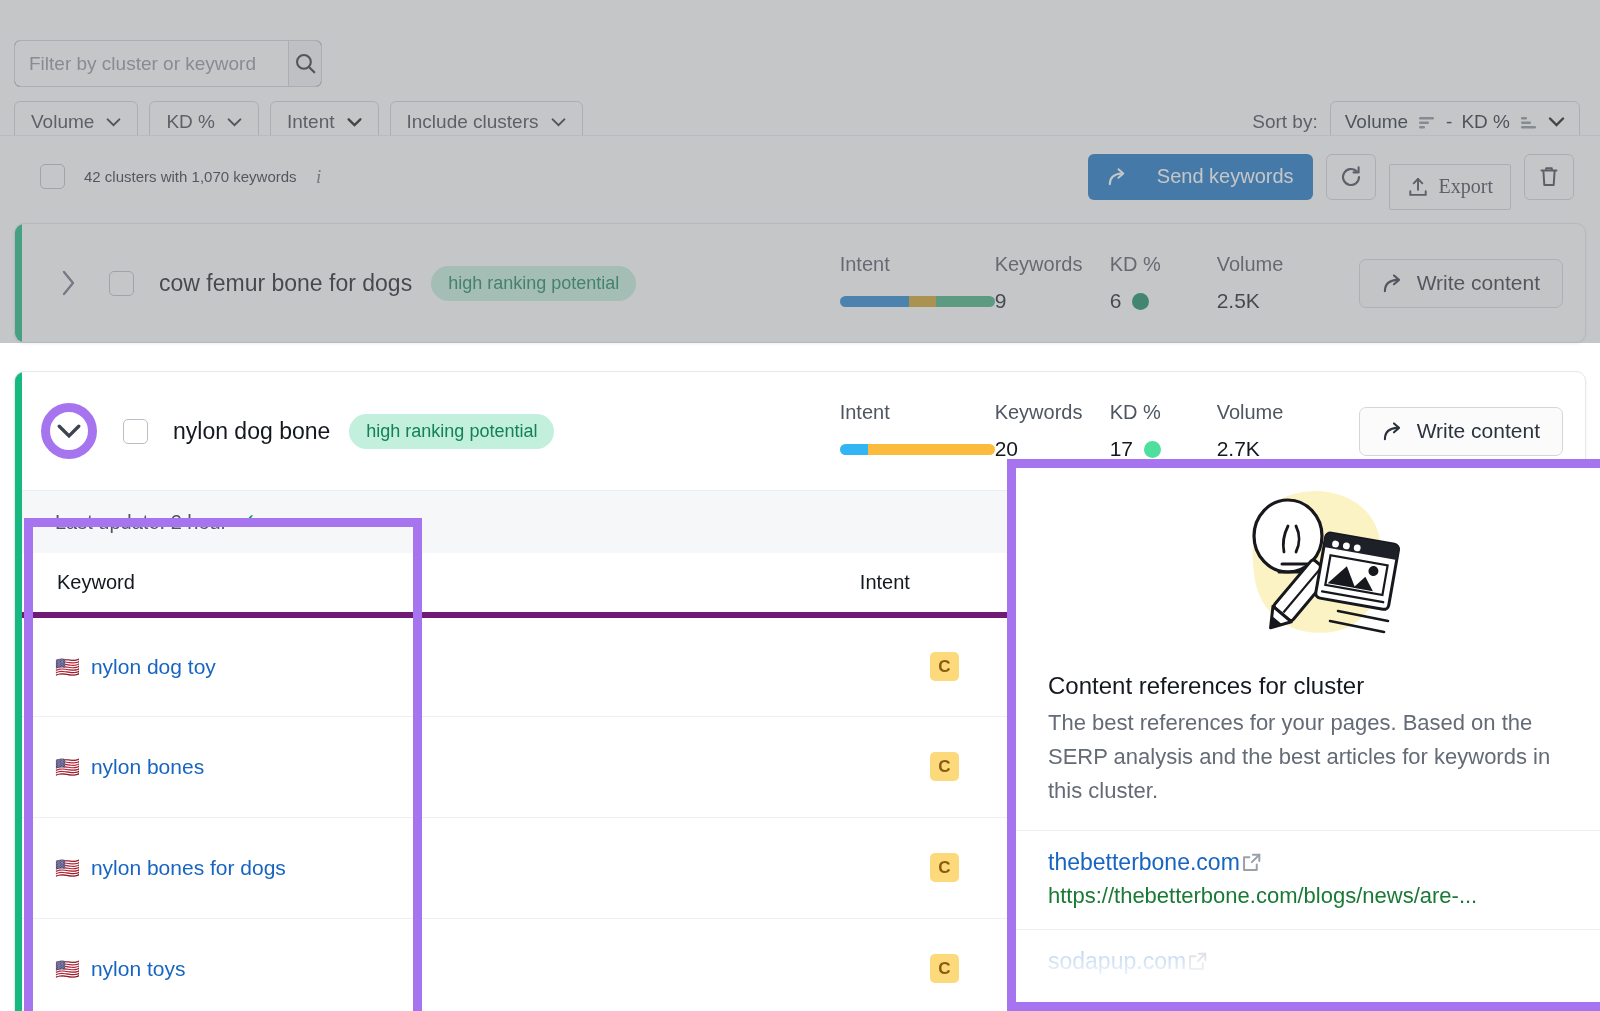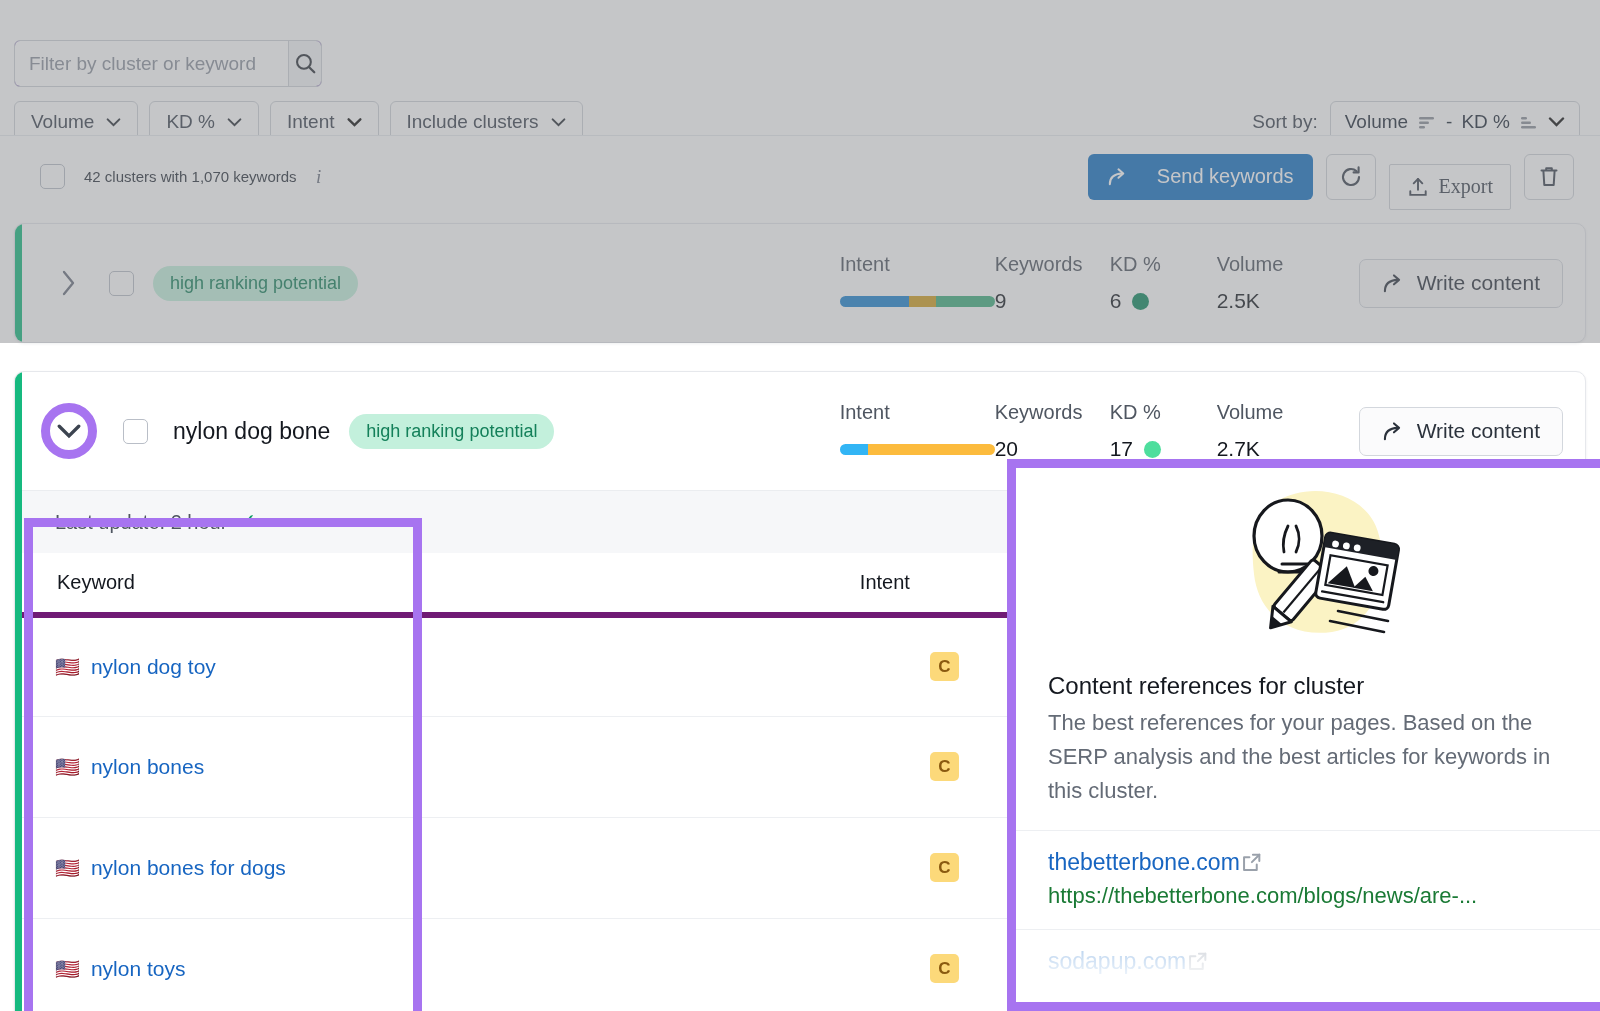--- a/index.html
+++ b/index.html
@@ -360,20 +360,21 @@
 
   <div class="cluster-card first">
     <div class="accent"></div>
     <div class="cluster-row">
       <div class="chev-expand">
         <svg width="16" height="26" viewBox="0 0 16 26">
           <path d="M3 2 L12 13 L3 24" stroke="#6b7280" stroke-width="2.3" fill="none" stroke-linecap="round" stroke-linejoin="round"></path>
         </svg>
       </div>
       <div class="cbox cluster-cb"></div>
+      <span class="cluster-name">cow femur bone for dogs</span>
       <span class="badge-hrp">high ranking potential</span>
 
       <div class="metrics">
         <div class="metric m-intent">
           <span class="m-label">Intent</span>
           <div class="intent-bar">
             <div style="width:45%;background:#1f84cf"></div>
             <div style="width:17%;background:#d1a022"></div>
             <div style="width:38%;background:#3fae7f"></div>
           </div>

